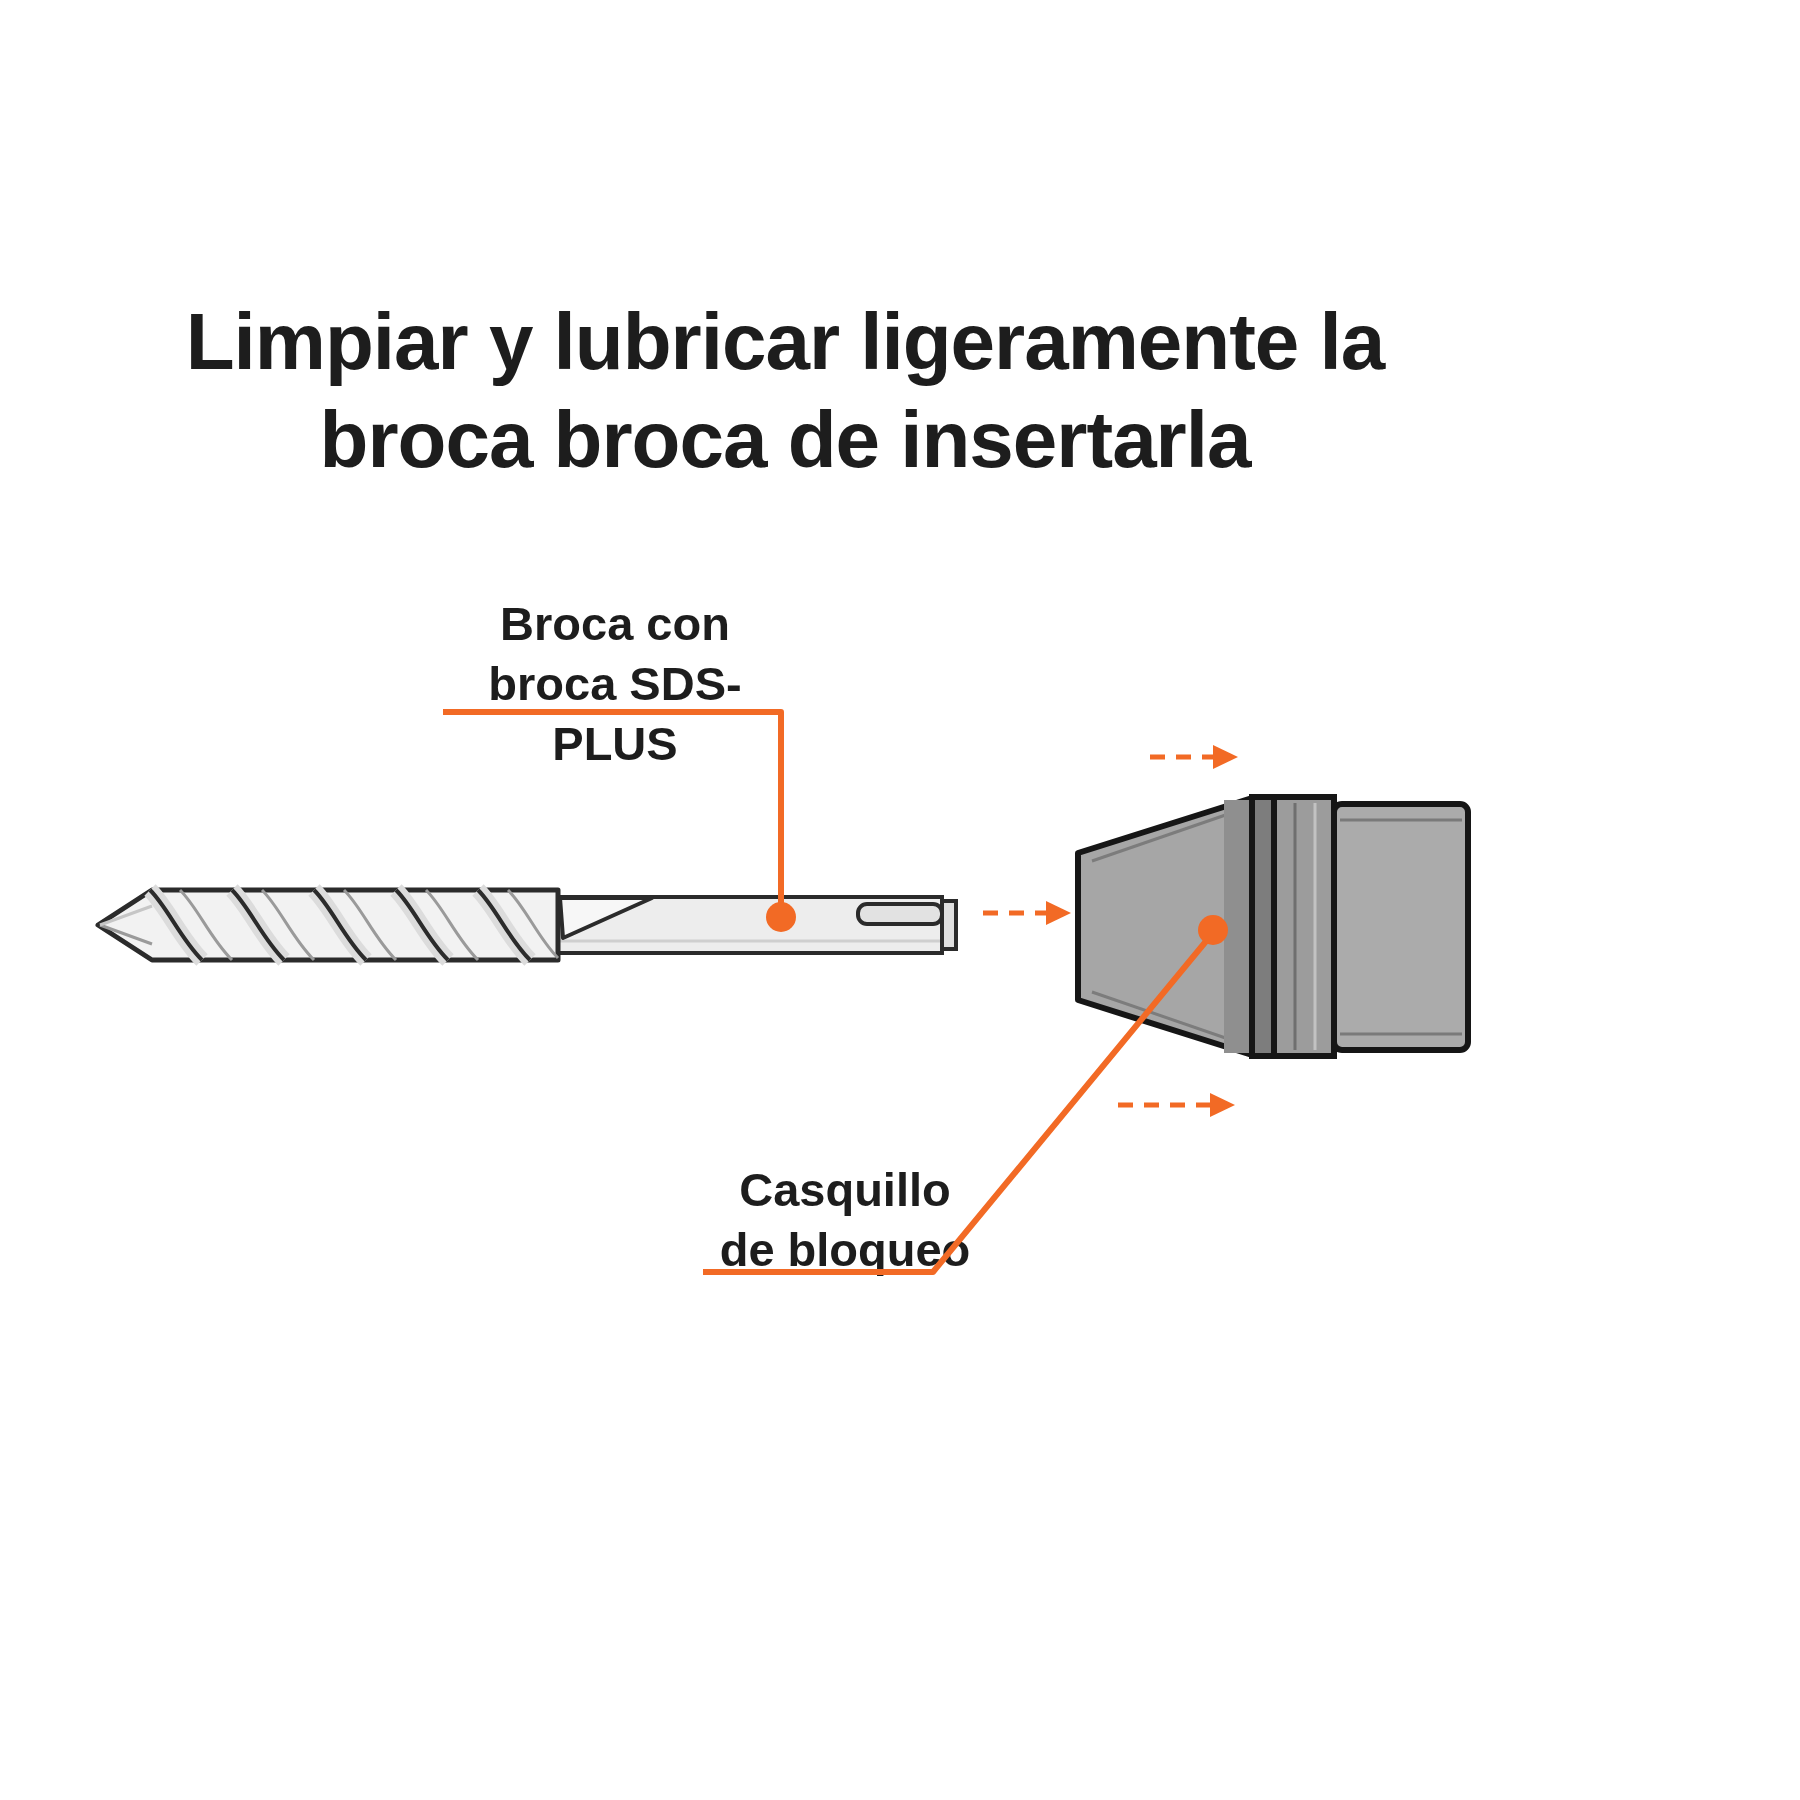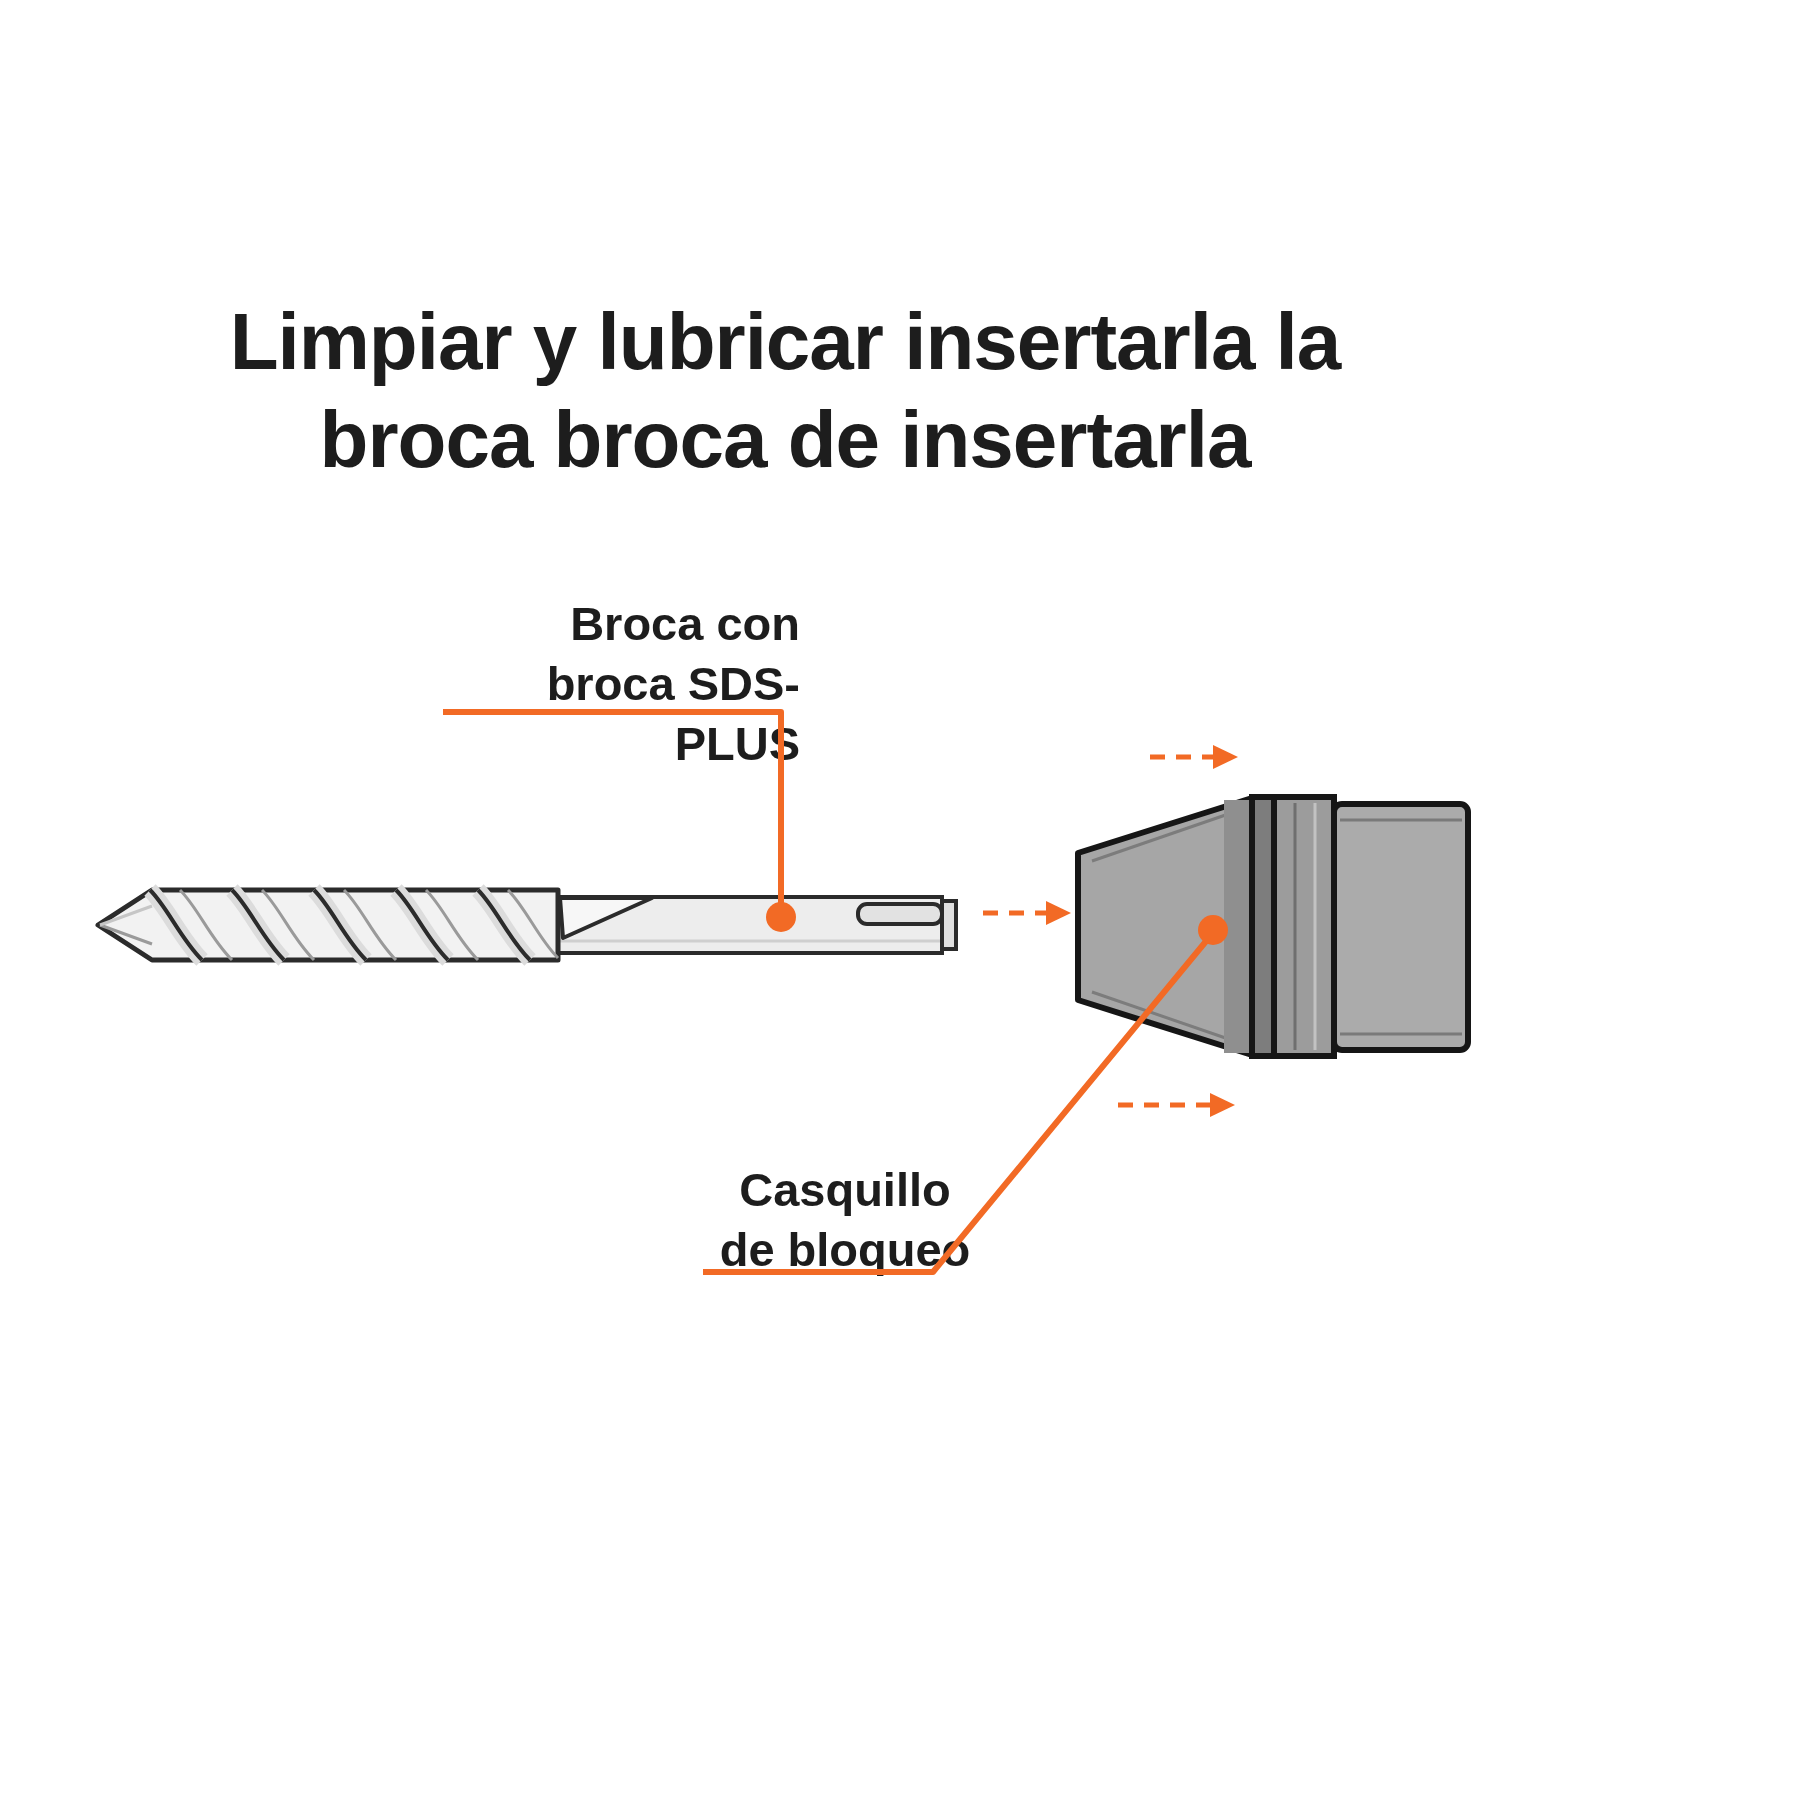--- a/index.html
+++ b/index.html
@@ -26,33 +26,33 @@
     color:var(--text);
   }
   .callout-label{
     position:absolute;
     text-align:center;
     font-weight:700;
     font-size:47px;
     line-height:60px;
     color:var(--text);
   }
-  .callout-bit{left:430px;top:594px;width:370px;text-align:right;}
+  .callout-bit{left:430px;top:594px;width:370px;}
   .callout-sleeve{left:690px;top:1160px;width:260px;margin-left:25px;}
   svg{position:absolute;left:0;top:0;}
   .accent-stroke{stroke:var(--accent);}
   .accent-fill{fill:var(--accent);}
 </style>
 </head>
 <body>
 
 <div class="canvas">
 
   <div class="title">
-    <div>Limpiar y lubricar insertarla la</div>
+    <div>Limpiar y lubricar ligeramente la</div>
     <div>broca broca de insertarla</div>
   </div>
 
   <div class="callout-label callout-bit">
     <div>Broca con</div>
     <div>broca SDS-PLUS</div>
   </div>
 
   <div class="callout-label callout-sleeve">
     <div>Casquillo</div>

